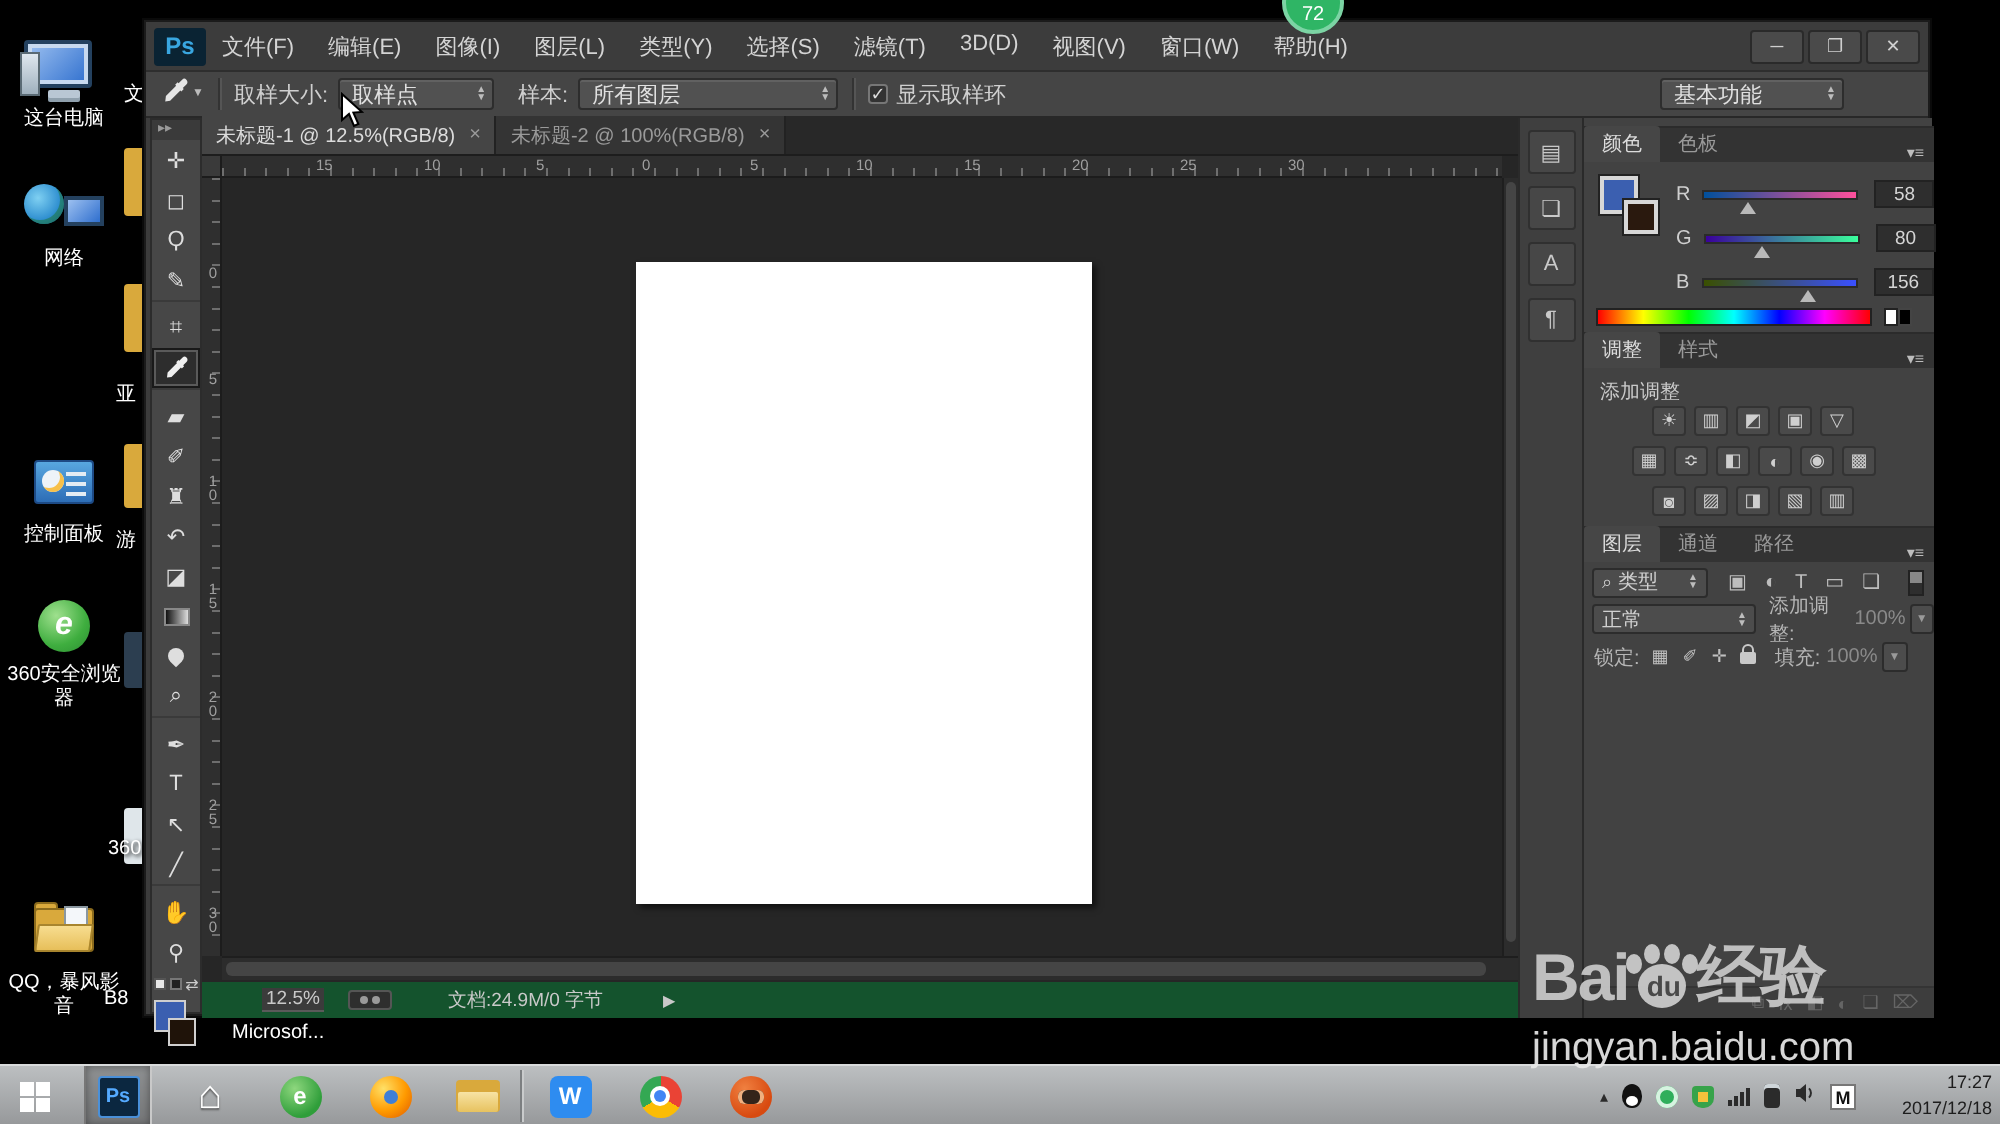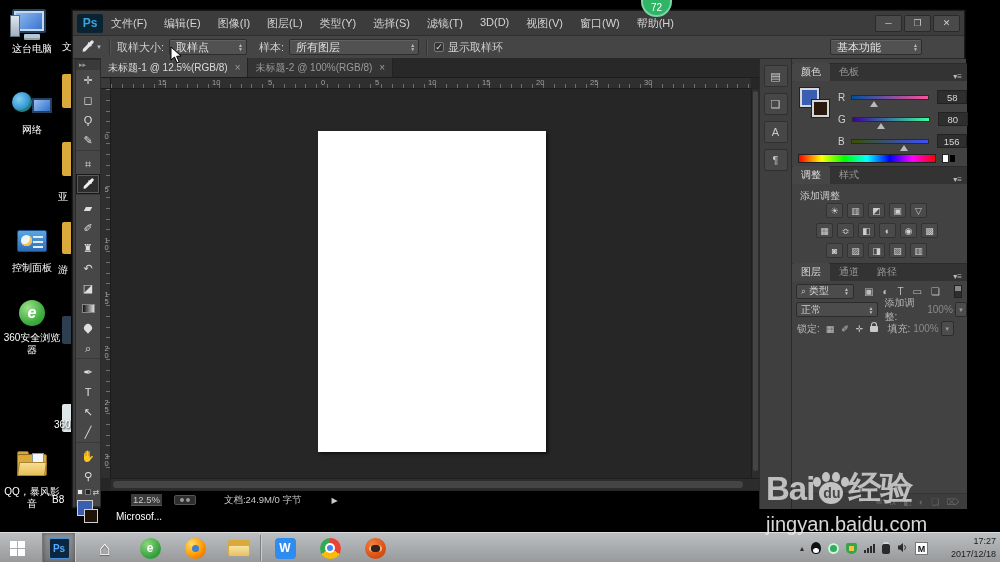--- a/index.html
+++ b/index.html
@@ -72,21 +72,21 @@
   .rcorner{position:absolute;left:0;top:19px;width:10px;height:11px;background:#3a3a3a;border-right:1px solid #1c1c1c;border-bottom:1px solid #1c1c1c;}
   .vruler{position:absolute;left:0;top:30px;width:10px;height:389px;background:#2f2f2f;border-right:1px solid #1c1c1c;
     background-image:repeating-linear-gradient(to bottom,#6e6e6e 0 1px,transparent 1px 10.8px);background-position:right 0;background-size:4px 100%;background-repeat:no-repeat;}
   .vnum{position:absolute;left:1px;font-size:7.5px;color:#a0a0a0;writing-mode:vertical-rl;text-orientation:upright;letter-spacing:-2px;}
   .viewport{position:absolute;left:10px;top:30px;width:640px;height:389px;background:#262626;overflow:hidden;}
   .canvas{position:absolute;left:207px;top:42px;width:228px;height:321px;background:#fff;box-shadow:2px 2px 3px rgba(0,0,0,.55);}
   .vscroll{position:absolute;left:650px;top:30px;width:8px;height:389px;background:#2c2c2c;border-left:1px solid #1e1e1e;}
   .vscroll i{position:absolute;left:1px;top:2px;width:5px;height:380px;background:#454545;border-radius:3px;}
   .hscroll{position:absolute;left:10px;top:419px;width:648px;height:12px;background:#2c2c2c;border-top:1px solid #1e1e1e;}
   .hscroll i{position:absolute;left:2px;top:2px;width:630px;height:7px;background:#454545;border-radius:3px;}
-  .statusbar{position:absolute;left:0;top:431px;width:658px;height:19px;background:#000000;border-top:1px solid #262626;display:flex;align-items:center;font-size:9.5px;color:#c9c9c9;}
+  .statusbar{position:absolute;left:0;top:431px;width:658px;height:19px;background:#14532d;border-top:1px solid #262626;display:flex;align-items:center;font-size:9.5px;color:#c9c9c9;}
   .zoomfield{margin-left:30px;background:#3b3b3b;border-bottom:1px solid #5a5a5a;padding:0 2px;}
   .stico{width:22px;height:10px;background:#2e2e2e;border:1px solid #555;border-radius:2px;margin-left:12px;display:flex;align-items:center;justify-content:center;gap:2px;}
   .stico i{width:4px;height:4px;border-radius:50%;background:#999;}
 
   
   .dockstrip{position:absolute;left:686px;top:48px;width:32px;height:450px;background:#3f3f3f;border-left:1px solid #2a2a2a;}
   .dockico{width:24px;height:22px;margin:6px auto 0;background:#474747;border:1px solid #303030;border-radius:2px;color:#c9c9c9;font-size:11px;display:flex;align-items:center;justify-content:center;}
   .panels{position:absolute;left:718px;top:48px;width:175px;height:450px;background:#424242;border-left:1px solid #2a2a2a;}
   .collapse{position:absolute;right:3px;top:2px;color:#bdbdbd;font-size:7px;}
   .pgroup{position:absolute;left:0;width:175px;background:#424242;border-top:1px solid #2b2b2b;}
@@ -167,21 +167,21 @@
   .wm-du{position:absolute;left:11px;top:13px;font-size:14px;color:#4a4a4a;letter-spacing:0;}
   .wm-url{font-size:20px;color:#e8e8e8;font-weight:normal;letter-spacing:0;margin-top:2px;}
   .cursor{position:absolute;left:170px;top:46px;z-index:60;}
   .msoft{position:absolute;left:116px;top:511px;color:#fff;font-size:10px;text-shadow:1px 1px 2px #000;}
 </style>
 </head>
 <body>
 
 <div class="stage">
 
-  <div class="dicon" style="top:9px;">
+  <div class="dicon" style="top:20px;">
     <div class="art" style="width:40px;height:32px;">
         <div class="tower"></div>
         <div class="mon"></div>
         <div class="mon-base"></div>
       </div>
     <div class="lbl">这台电脑</div>
   </div>
   <div class="dicon" style="top:90px;">
     <div class="art" style="width:40px;height:32px;">
         <div class="globe"></div>

